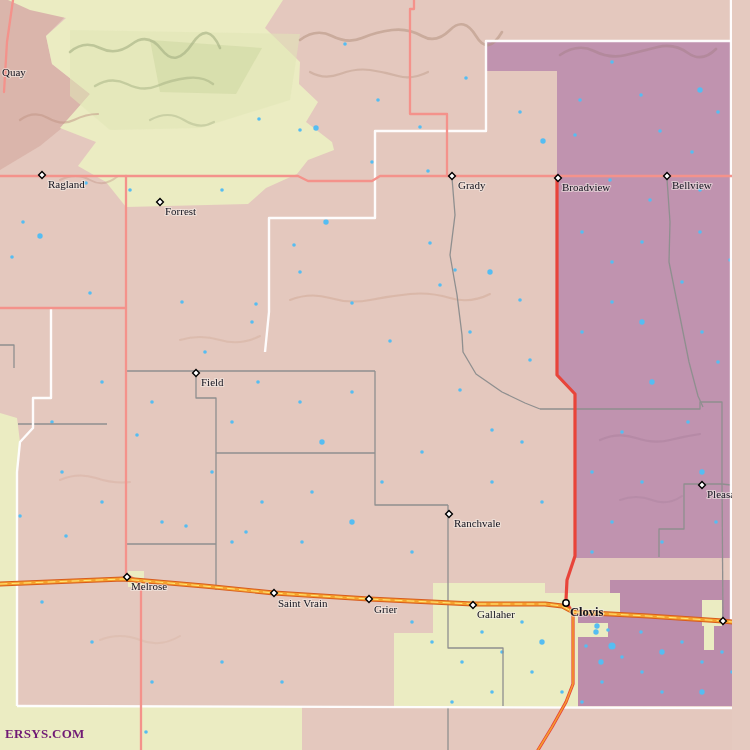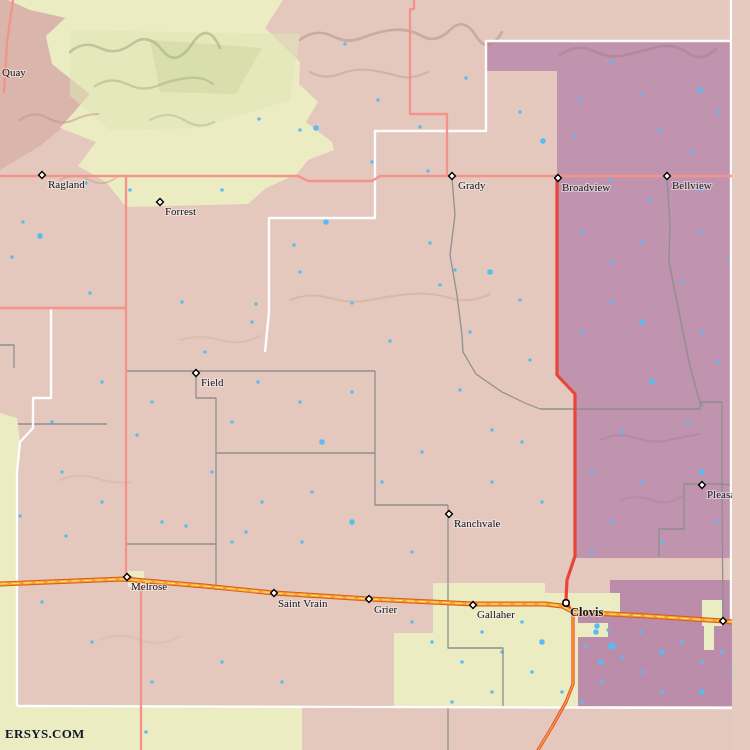--- a/index.html
+++ b/index.html
@@ -3,21 +3,21 @@
 <meta charset="utf-8">
 <style>
   html,body{margin:0;padding:0;background:#e5cac0;}
   #stage{position:relative;width:732px;height:750px;overflow:hidden;
          font-family:Liberation Serif, serif;}
   #map-svg{position:absolute;left:0;top:0;}
   .town-label{font-size:11px;fill:#14141f;paint-order:stroke;stroke:rgba(246,241,233,0.55);
               stroke-width:2.2px;stroke-linejoin:round;}
   .town-label.bold{font-weight:bold;font-size:12.5px;}
   #watermark{position:absolute;left:5px;bottom:8px;font-size:13px;font-weight:bold;
-             color:#0f172a;letter-spacing:.3px;}
+             color:#701a75;letter-spacing:.3px;}
 </style>
 </head>
 <body>
 
 <div id="stage">
   <svg id="map-svg" width="750" height="750" viewBox="0 0 750 750">
       <rect x="0" y="0" width="750" height="750" fill="#e4c8be"></rect>
       <polygon points="0,0 64,0 64,18 46,36 52,64 90,94 62,128 40,146 20,158 0,170" fill="#dab5ab" opacity="1"></polygon>
       <polygon points="8,0 283,0 265,28 300,62 299,84 318,102 306,122 332,142 334,150 308,160 297,174 266,188 248,204 126,207 106,182 78,166 96,142 60,128 90,94 52,64 46,36 66,18 30,10" fill="#ebecc2" opacity="1"></polygon>
       <polygon points="70,30 300,34 290,100 200,128 110,130 70,96" fill="#e0e5b6" opacity="0.55"></polygon>

